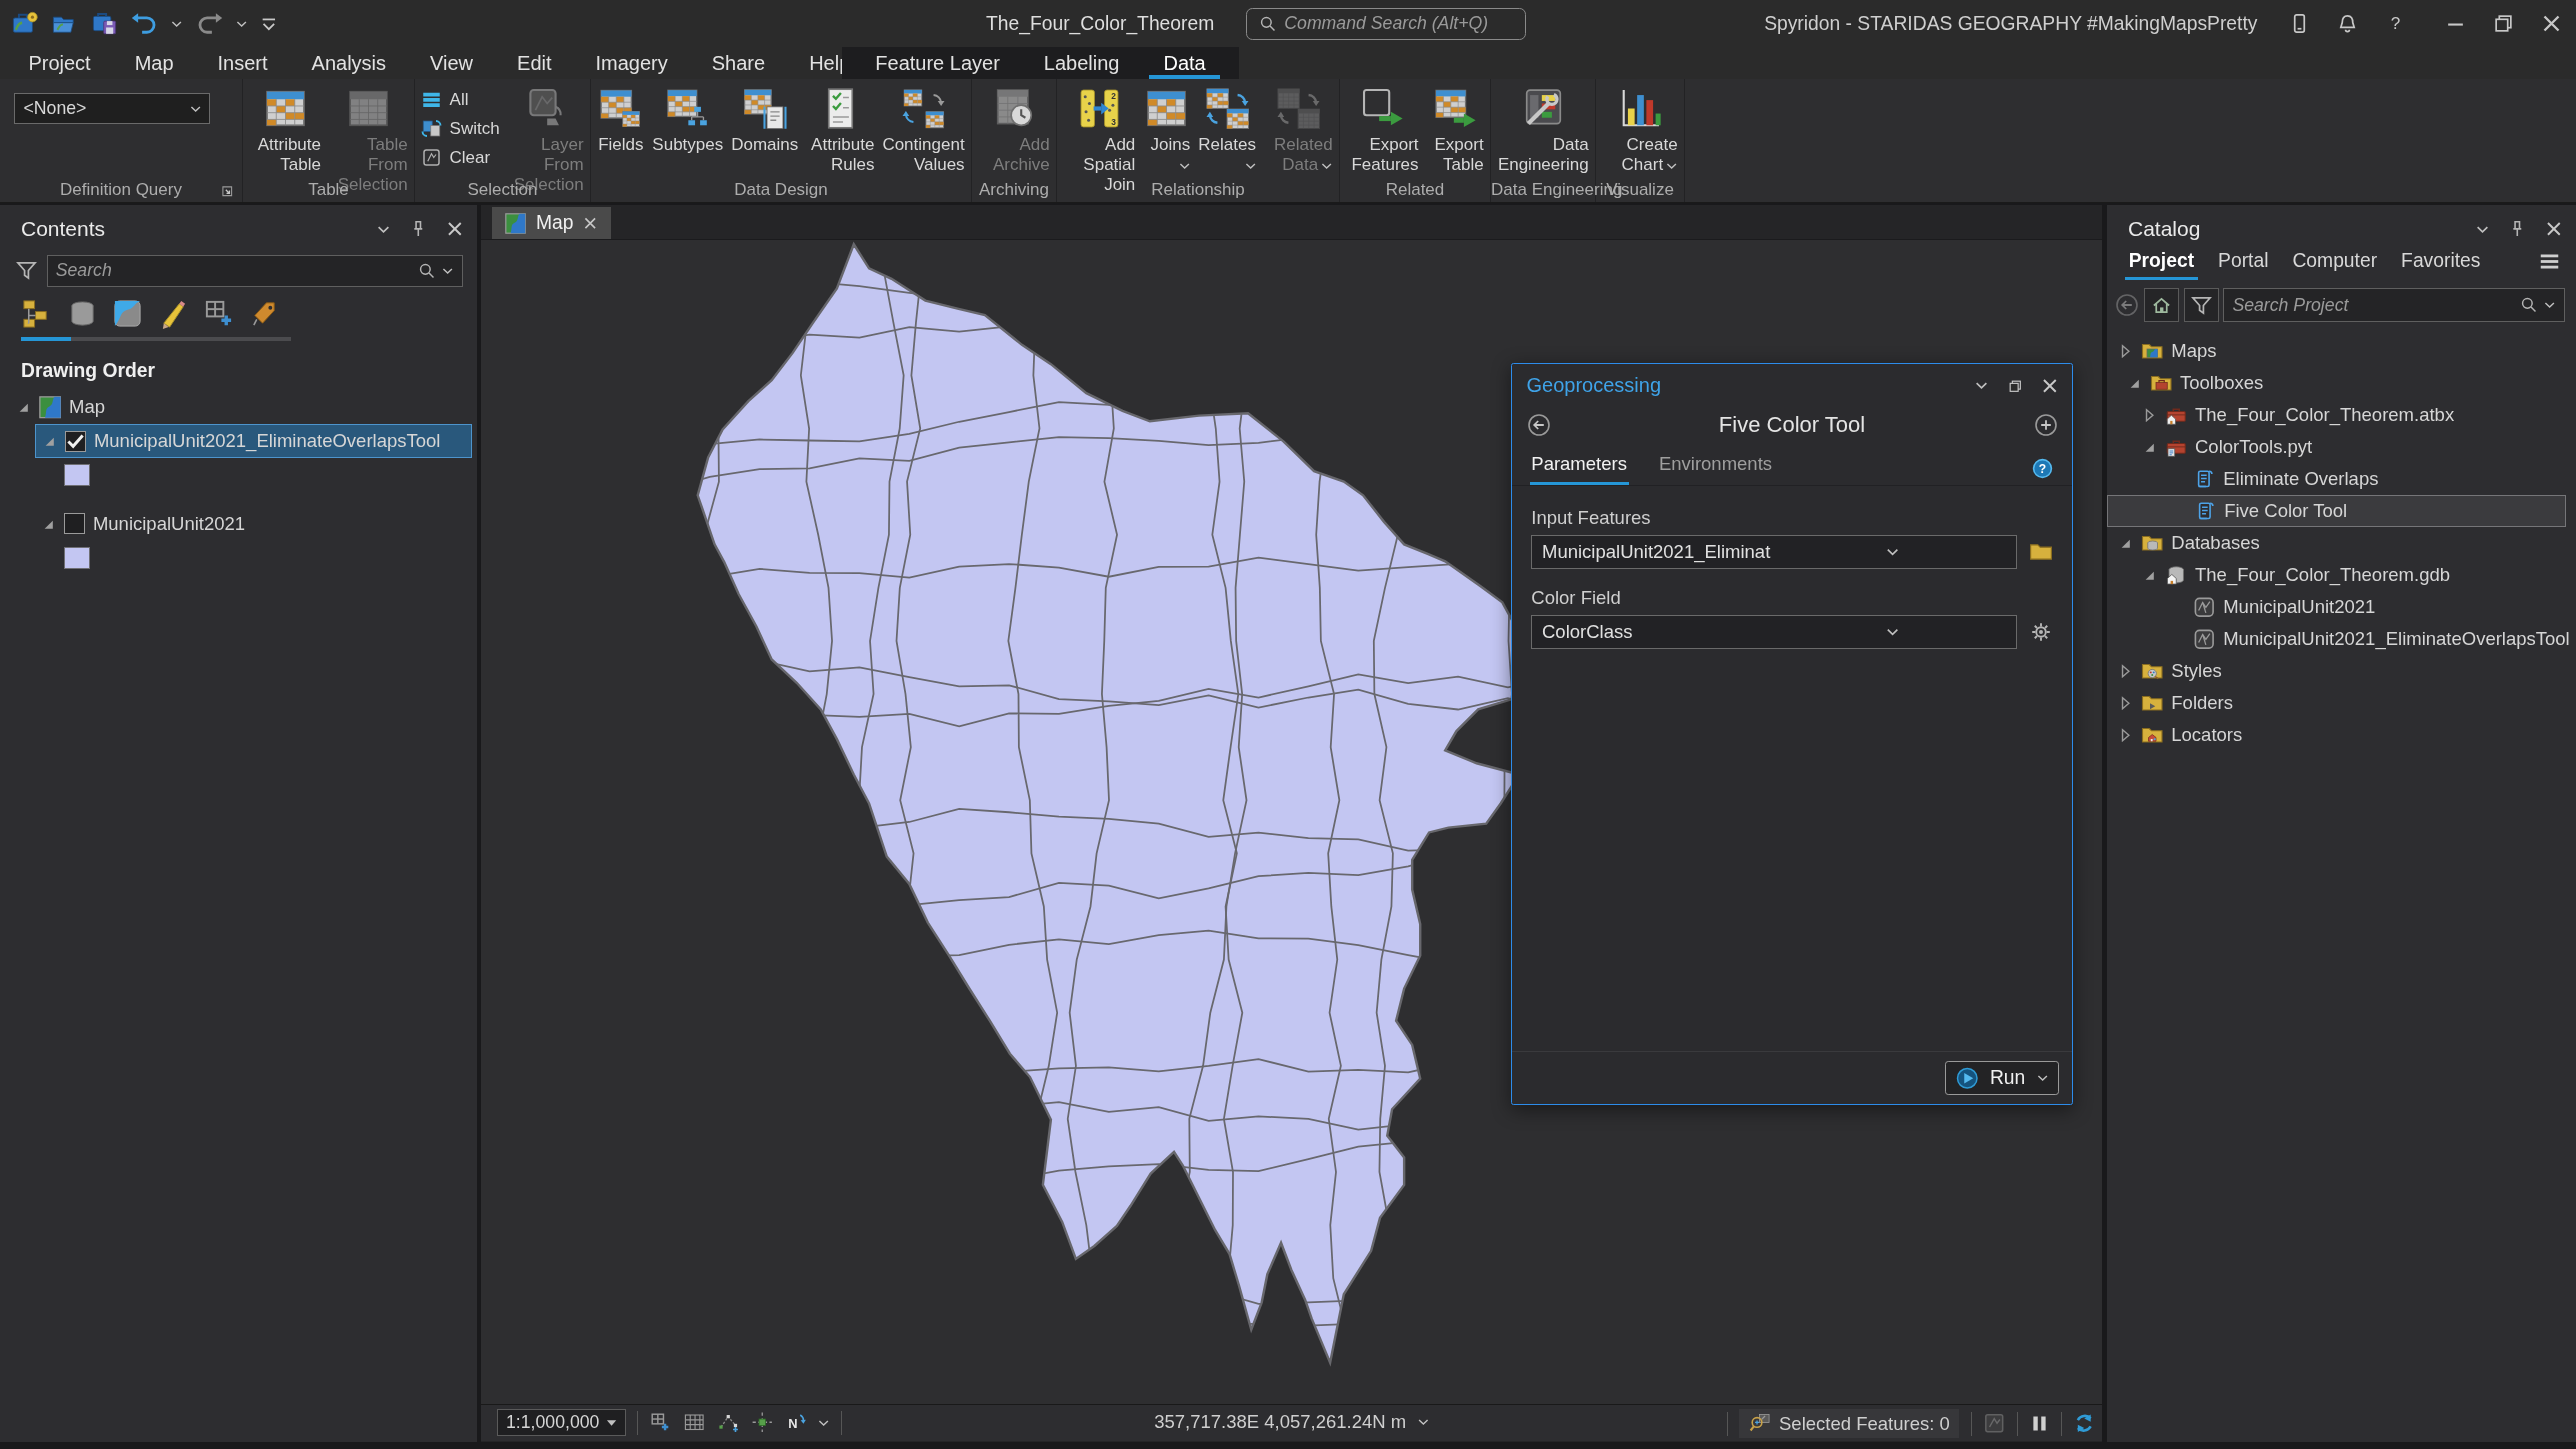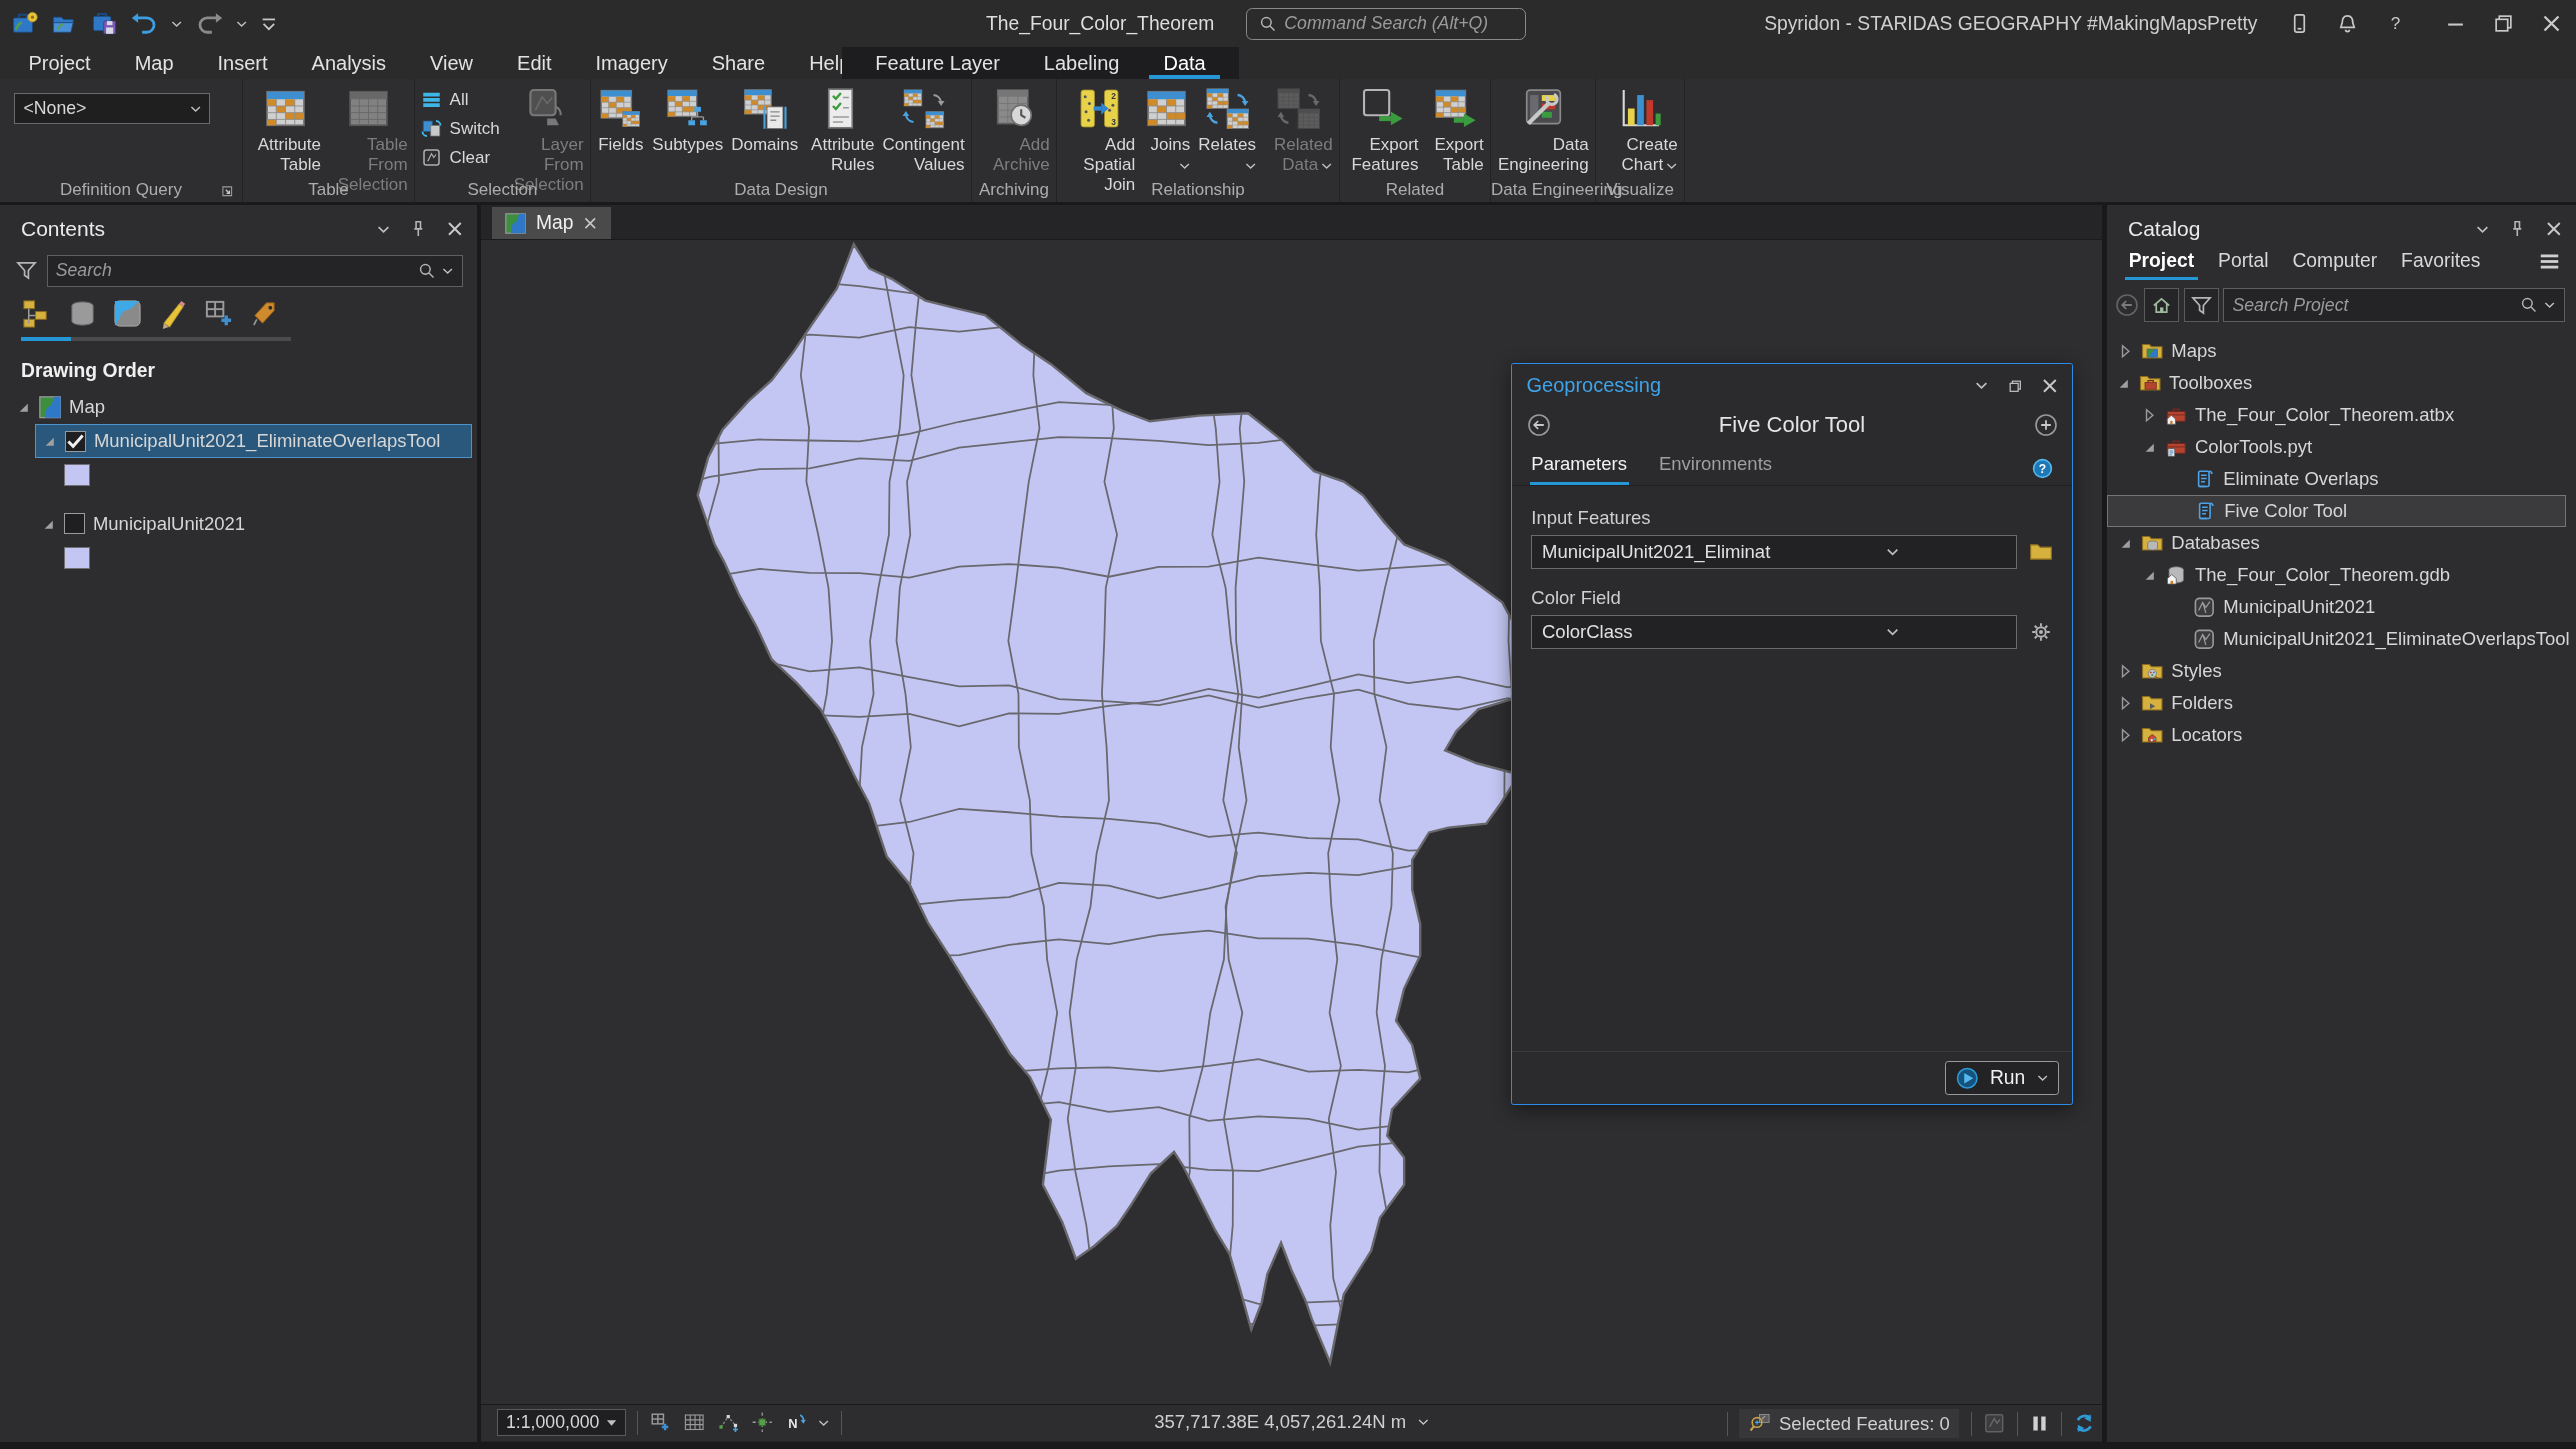--- a/index.html
+++ b/index.html
@@ -1201,21 +1201,21 @@
           </span>
           <span class="ic ic28">
             <svg viewBox="0 0 30 26" preserveAspectRatio="xMidYMid meet">
               <path d="M2 4 h9 l3 3 h14 v15 h-26 z" fill="#d7b13d" stroke="#8a6d1f" stroke-width="1.5"></path>
               <rect x="8" y="10" width="14" height="11" fill="#3b8f3f" stroke="#666"></rect>
               <path d="M12 21 c1 -4 0 -6 3 -7 c3 -1 2 -3 4 -4 l3 0 0 11 z" fill="#2f78c8"></path>
             </svg>
           </span>
           <span class="lbl">Maps</span>
         </div>
-        <div class="trow " style="padding-left:9px;align-items:center;">
+        <div class="trow " style="padding-left:20px;align-items:center;">
           <span class="ic ic18">
             <svg viewBox="0 0 16 16" preserveAspectRatio="xMidYMid meet">
               <polygon points="13,4 13,13 4,13" fill="#a0a0a0"></polygon>
             </svg>
           </span>
           <span class="ic ic28">
             <svg viewBox="0 0 30 26" preserveAspectRatio="xMidYMid meet">
               <path d="M2 4 h9 l3 3 h14 v15 h-26 z" fill="#d7b13d" stroke="#8a6d1f" stroke-width="1.5"></path>
               <rect x="8" y="12" width="15" height="9" fill="#b5432f" stroke="#6f2a1d"></rect>
               <path d="M12 12 v-2.5 h7 v2.5" stroke="#6f2a1d" stroke-width="1.6" fill="none"></path>

